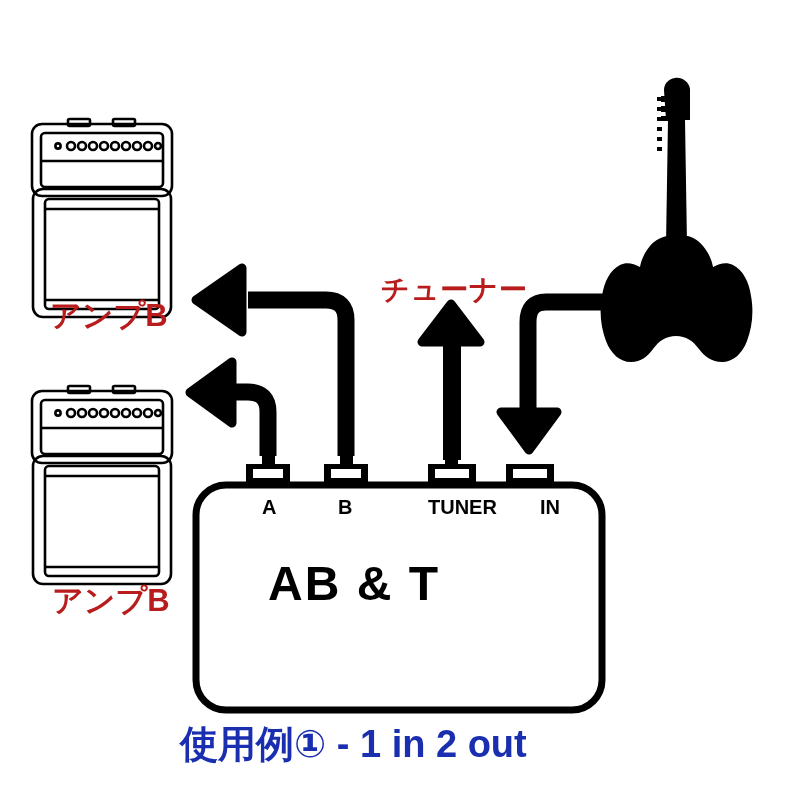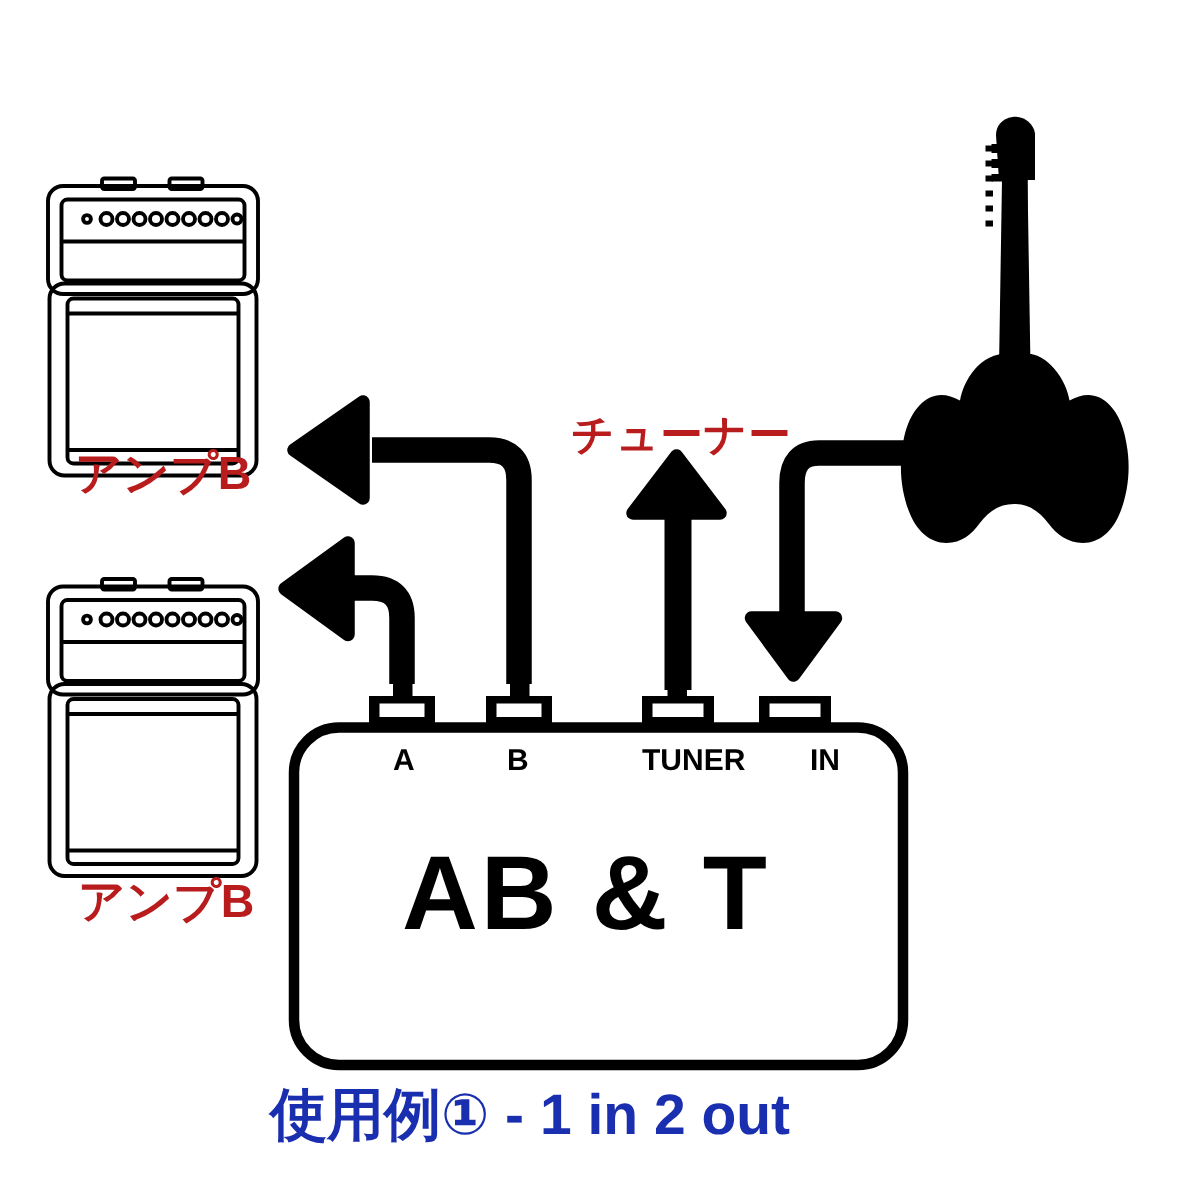--- a/index.html
+++ b/index.html
@@ -48,21 +48,21 @@
   }
   .jl-a     { left: 262px; top: 497px; }
   .jl-b     { left: 338px; top: 497px; }
   .jl-tuner { left: 416px; top: 497px; margin-left: 12px; }
   .jl-in    { left: 540px; top: 497px; }
 
   .brand {
     position: absolute;
     left: 268px;
     top: 560px;
-    font-size: 70px;
+    font-size: 48px;
     font-weight: 700;
     color: #000000;
     letter-spacing: 2px;
     line-height: 1;
     white-space: nowrap;
   }
 
   .caption {
     position: absolute;
     left: 180px;

